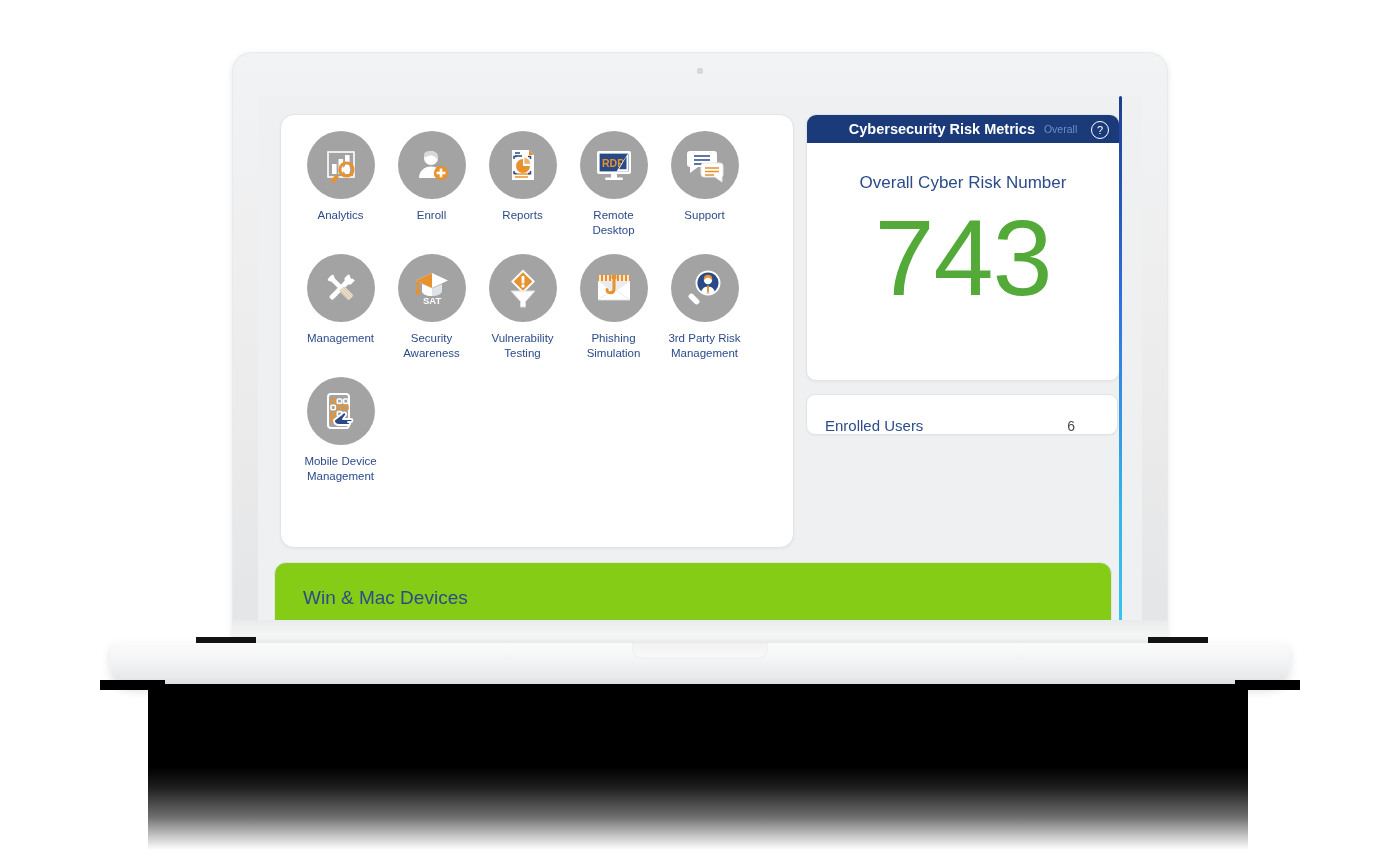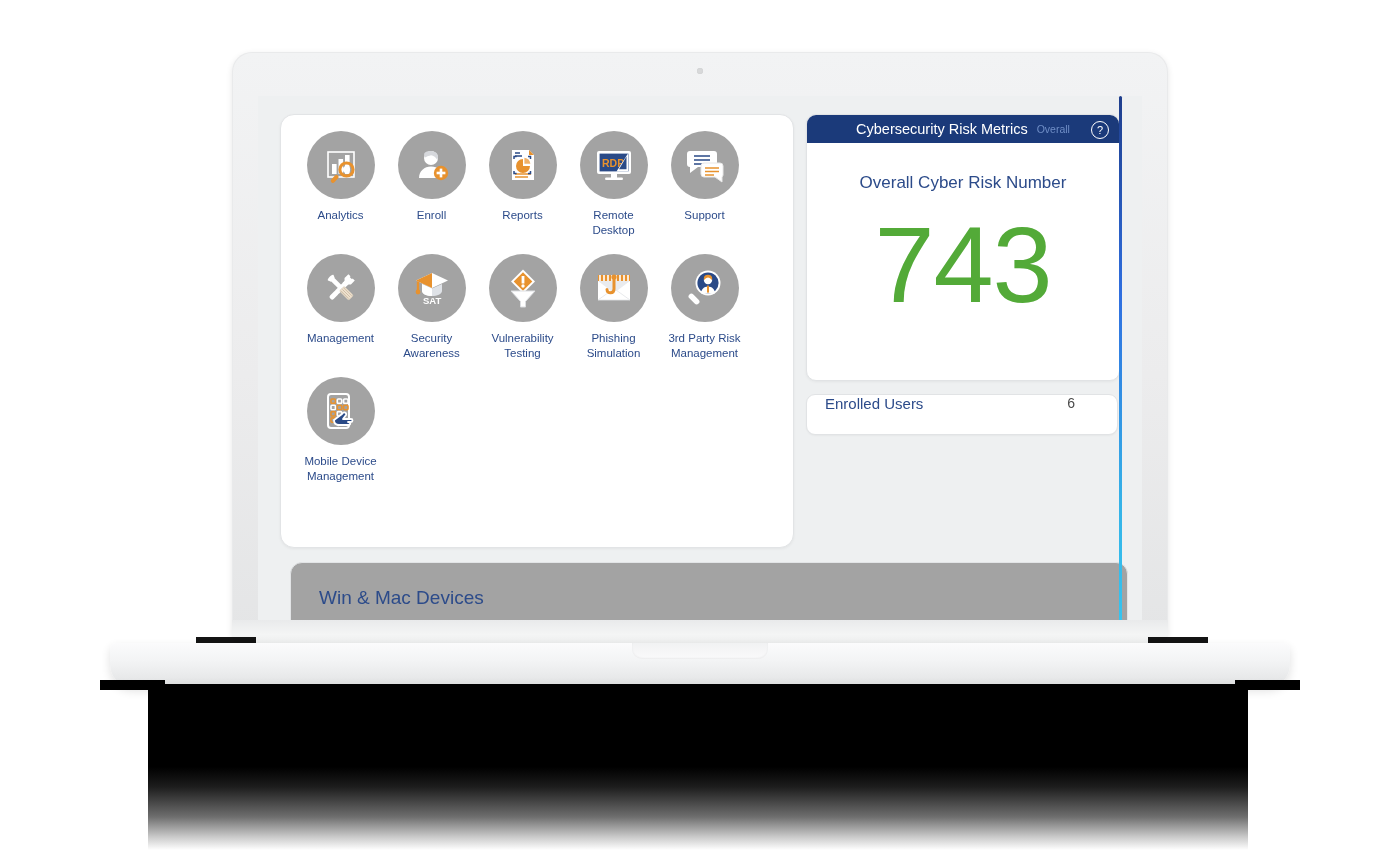--- a/index.html
+++ b/index.html
@@ -81,43 +81,43 @@
   
   .metricsCard{
     position:absolute;left:548px;top:18px;width:312px;height:265px;
     background:#fff;border:1px solid #e1e3e5;border-radius:10px;overflow:hidden;
     box-shadow:0 1px 3px rgba(0,0,0,.05);
   }
   .metricsHead{
     height:28px;background:#1b3a7a;display:flex;align-items:center;justify-content:center;
     position:relative;
   }
-  .metricsHead .mtitle{color:#fff;font-size:14.5px;font-weight:normal;}
+  .metricsHead .mtitle{color:#fff;font-size:14.5px;font-weight:bold;}
   .metricsHead .refresh{color:#6f8ec6;font-size:10.5px;margin-left:9px;cursor:pointer;}
   .metricsHead .helpIco{
     position:absolute;right:10px;top:50%;margin-top:-8px;width:16px;height:16px;
     border:1.4px solid #fff;border-radius:50%;color:#fff;font-size:11px;
     display:flex;align-items:center;justify-content:center;cursor:pointer;
   }
   .riskLabel{margin-top:30px;text-align:center;color:#2c4b8a;font-size:17px;}
-  .riskNumber{text-align:center;color:#53aa38;font-size:108px;line-height:108px;margin-top:18px;font-weight:normal;letter-spacing:-1px;}
+  .riskNumber{text-align:center;color:#53aa38;font-size:108px;line-height:108px;margin-top:11px;font-weight:normal;letter-spacing:-1px;}
 
   .enrolledCard{
     position:absolute;left:548px;top:298px;width:312px;height:41px;
     background:#fff;border:1px solid #e1e3e5;border-radius:9px;
-    display:flex;align-items:flex-start;justify-content:space-between;
+    display:flex;align-items:flex-end;justify-content:space-between;
     padding:0 18px;box-sizing:border-box;
     box-shadow:0 1px 2px rgba(0,0,0,.04);
   }
   .enrolledCard .elabel{color:#2c4b8a;font-size:15px;}
   .enrolledCard .ecount{color:#4a4a4a;font-size:14px;padding-right:24px;}
 
   .devicesCard{
-    position:absolute;left:32px;top:466px;width:838px;height:72px;
-    background:#a3a3a3;border:1px solid #e2e4e6;border-radius:12px 12px 0 0;
+    position:absolute;left:16px;top:466px;width:838px;height:72px;
+    background:#84cc16;border:1px solid #e2e4e6;border-radius:12px 12px 0 0;
     box-sizing:border-box;display:flex;align-items:center;justify-content:space-between;
     padding:0 28px;
   }
   .devicesCard .dtitle{color:#2c4b8a;font-size:19px;}
   .dbtns{display:flex;gap:12px;}
   .btn{border:none;border-radius:16px;height:29px;padding:0 26px;font-size:12.5px;color:#fff;cursor:pointer;
        font-family:"Liberation Sans",sans-serif;}
   .btn.filter{background:#123a7a;}
   .btn.export{background:#3d9aec;}
 

